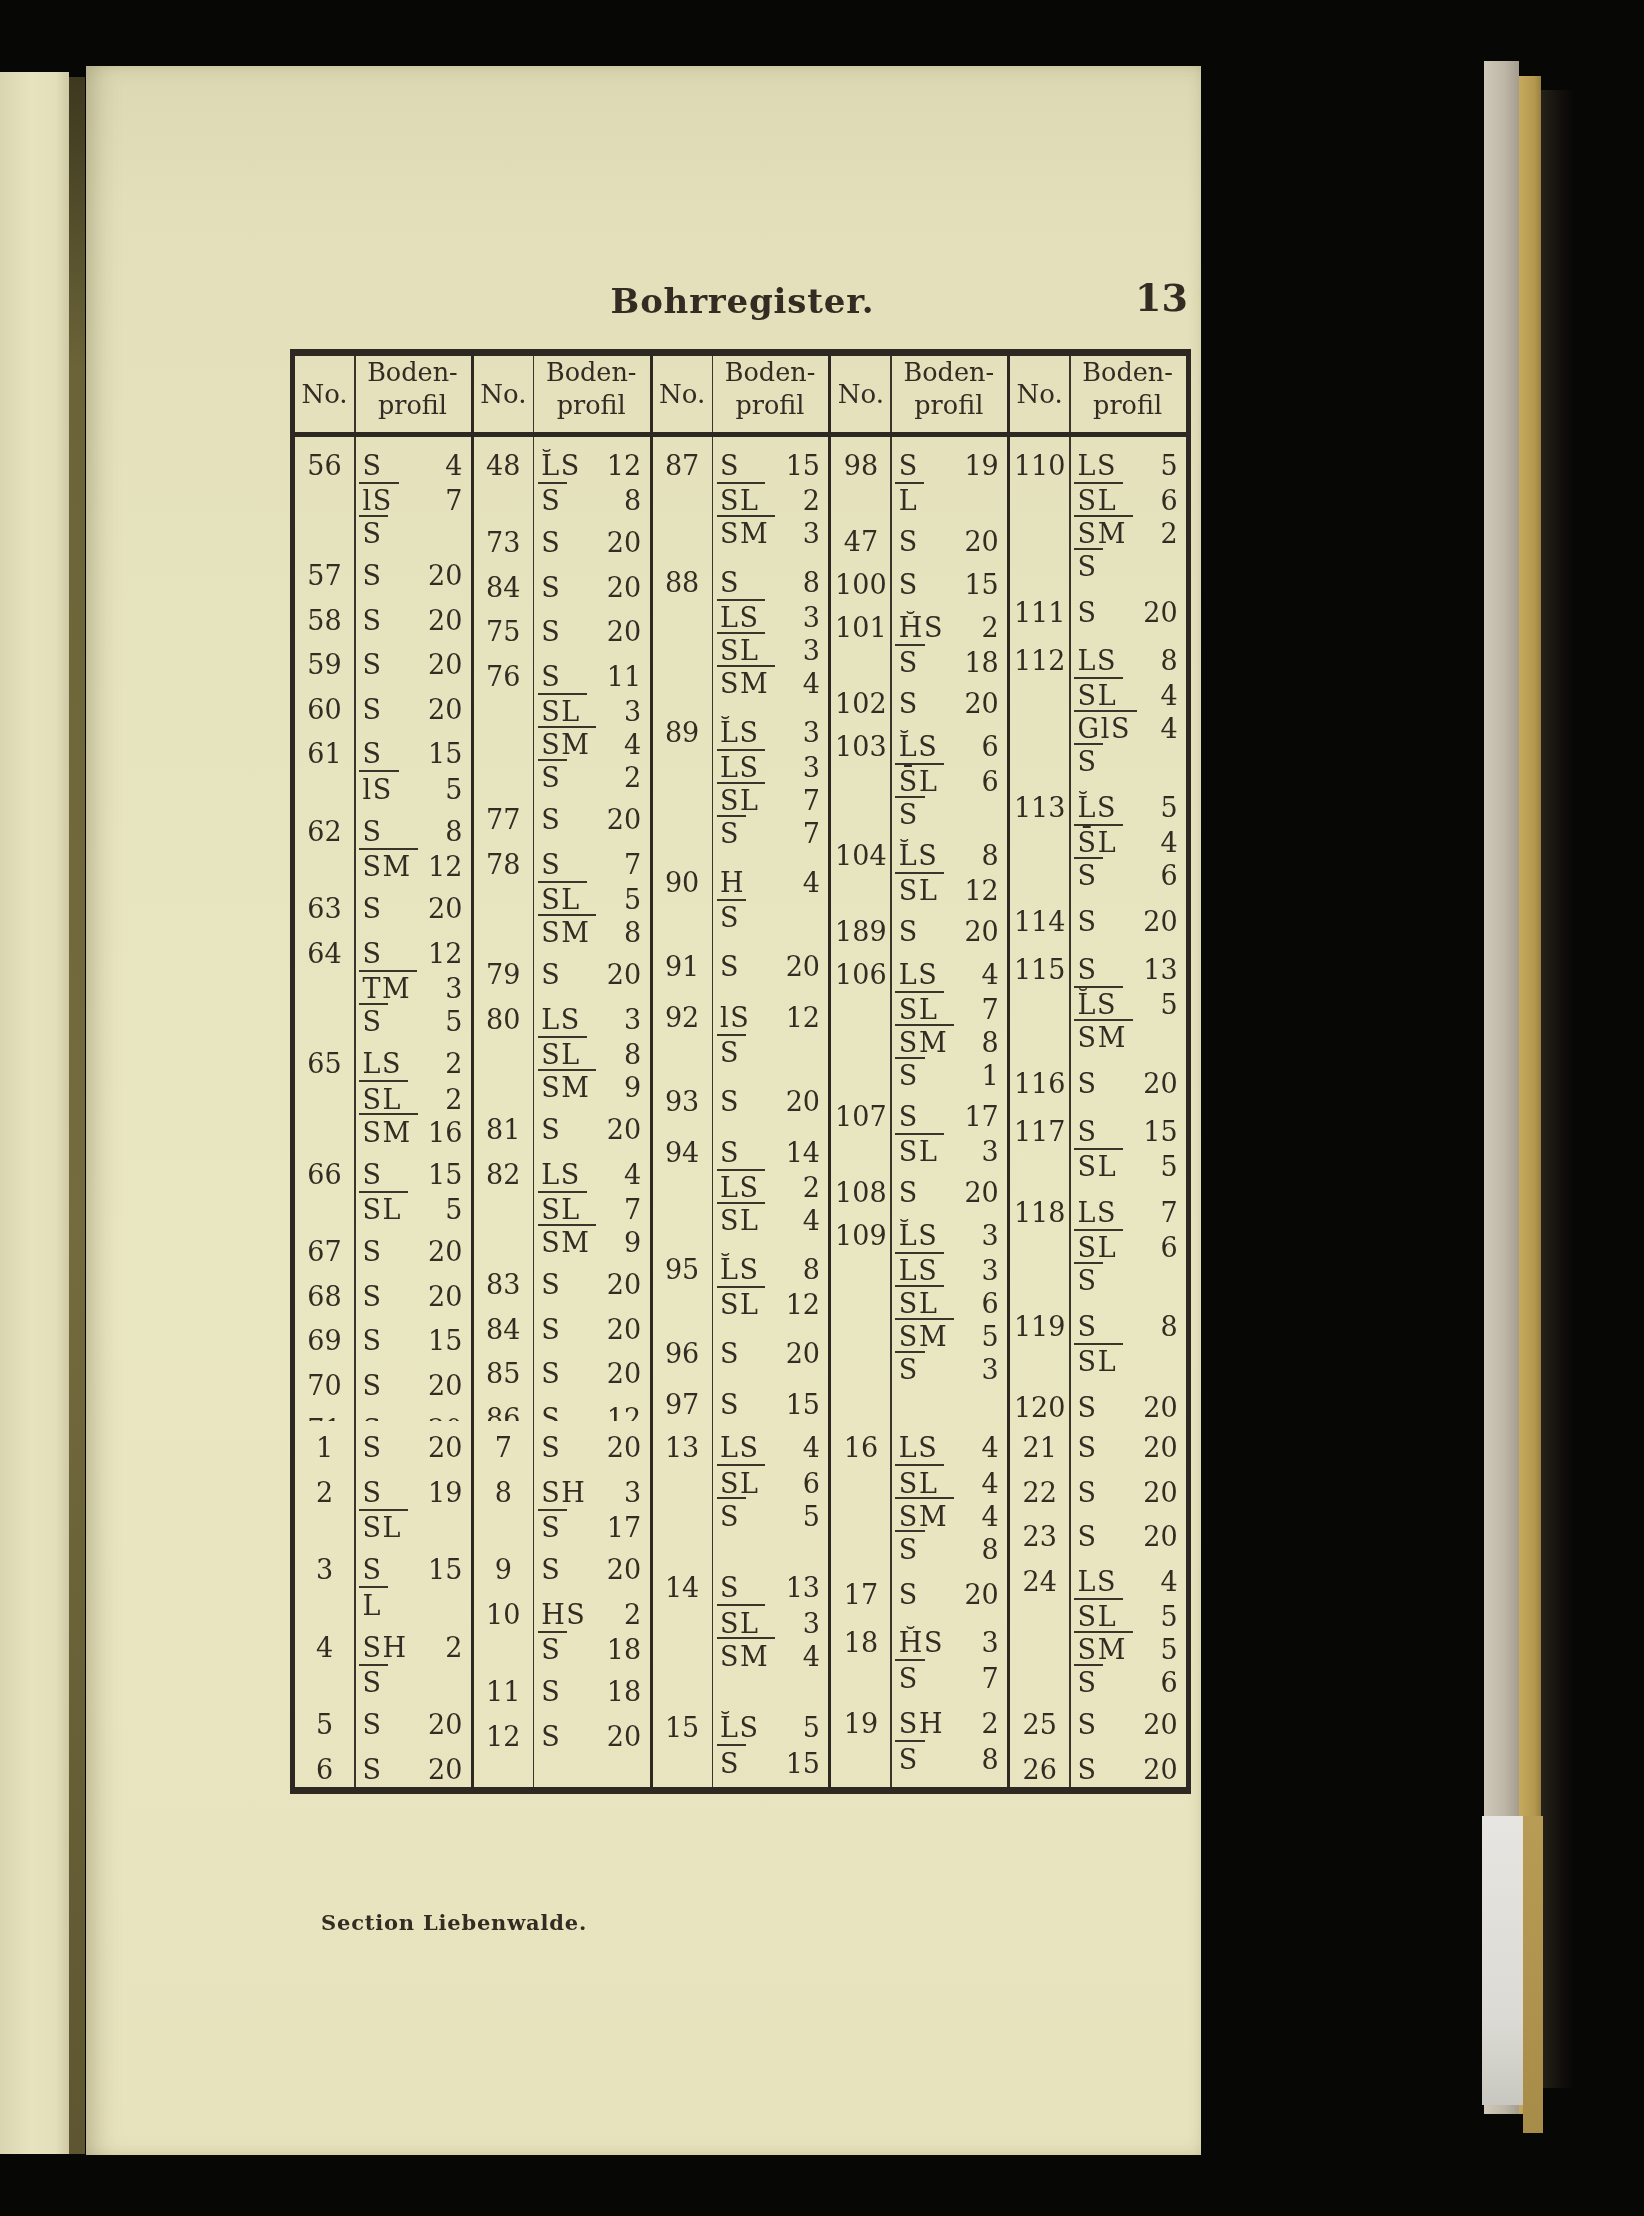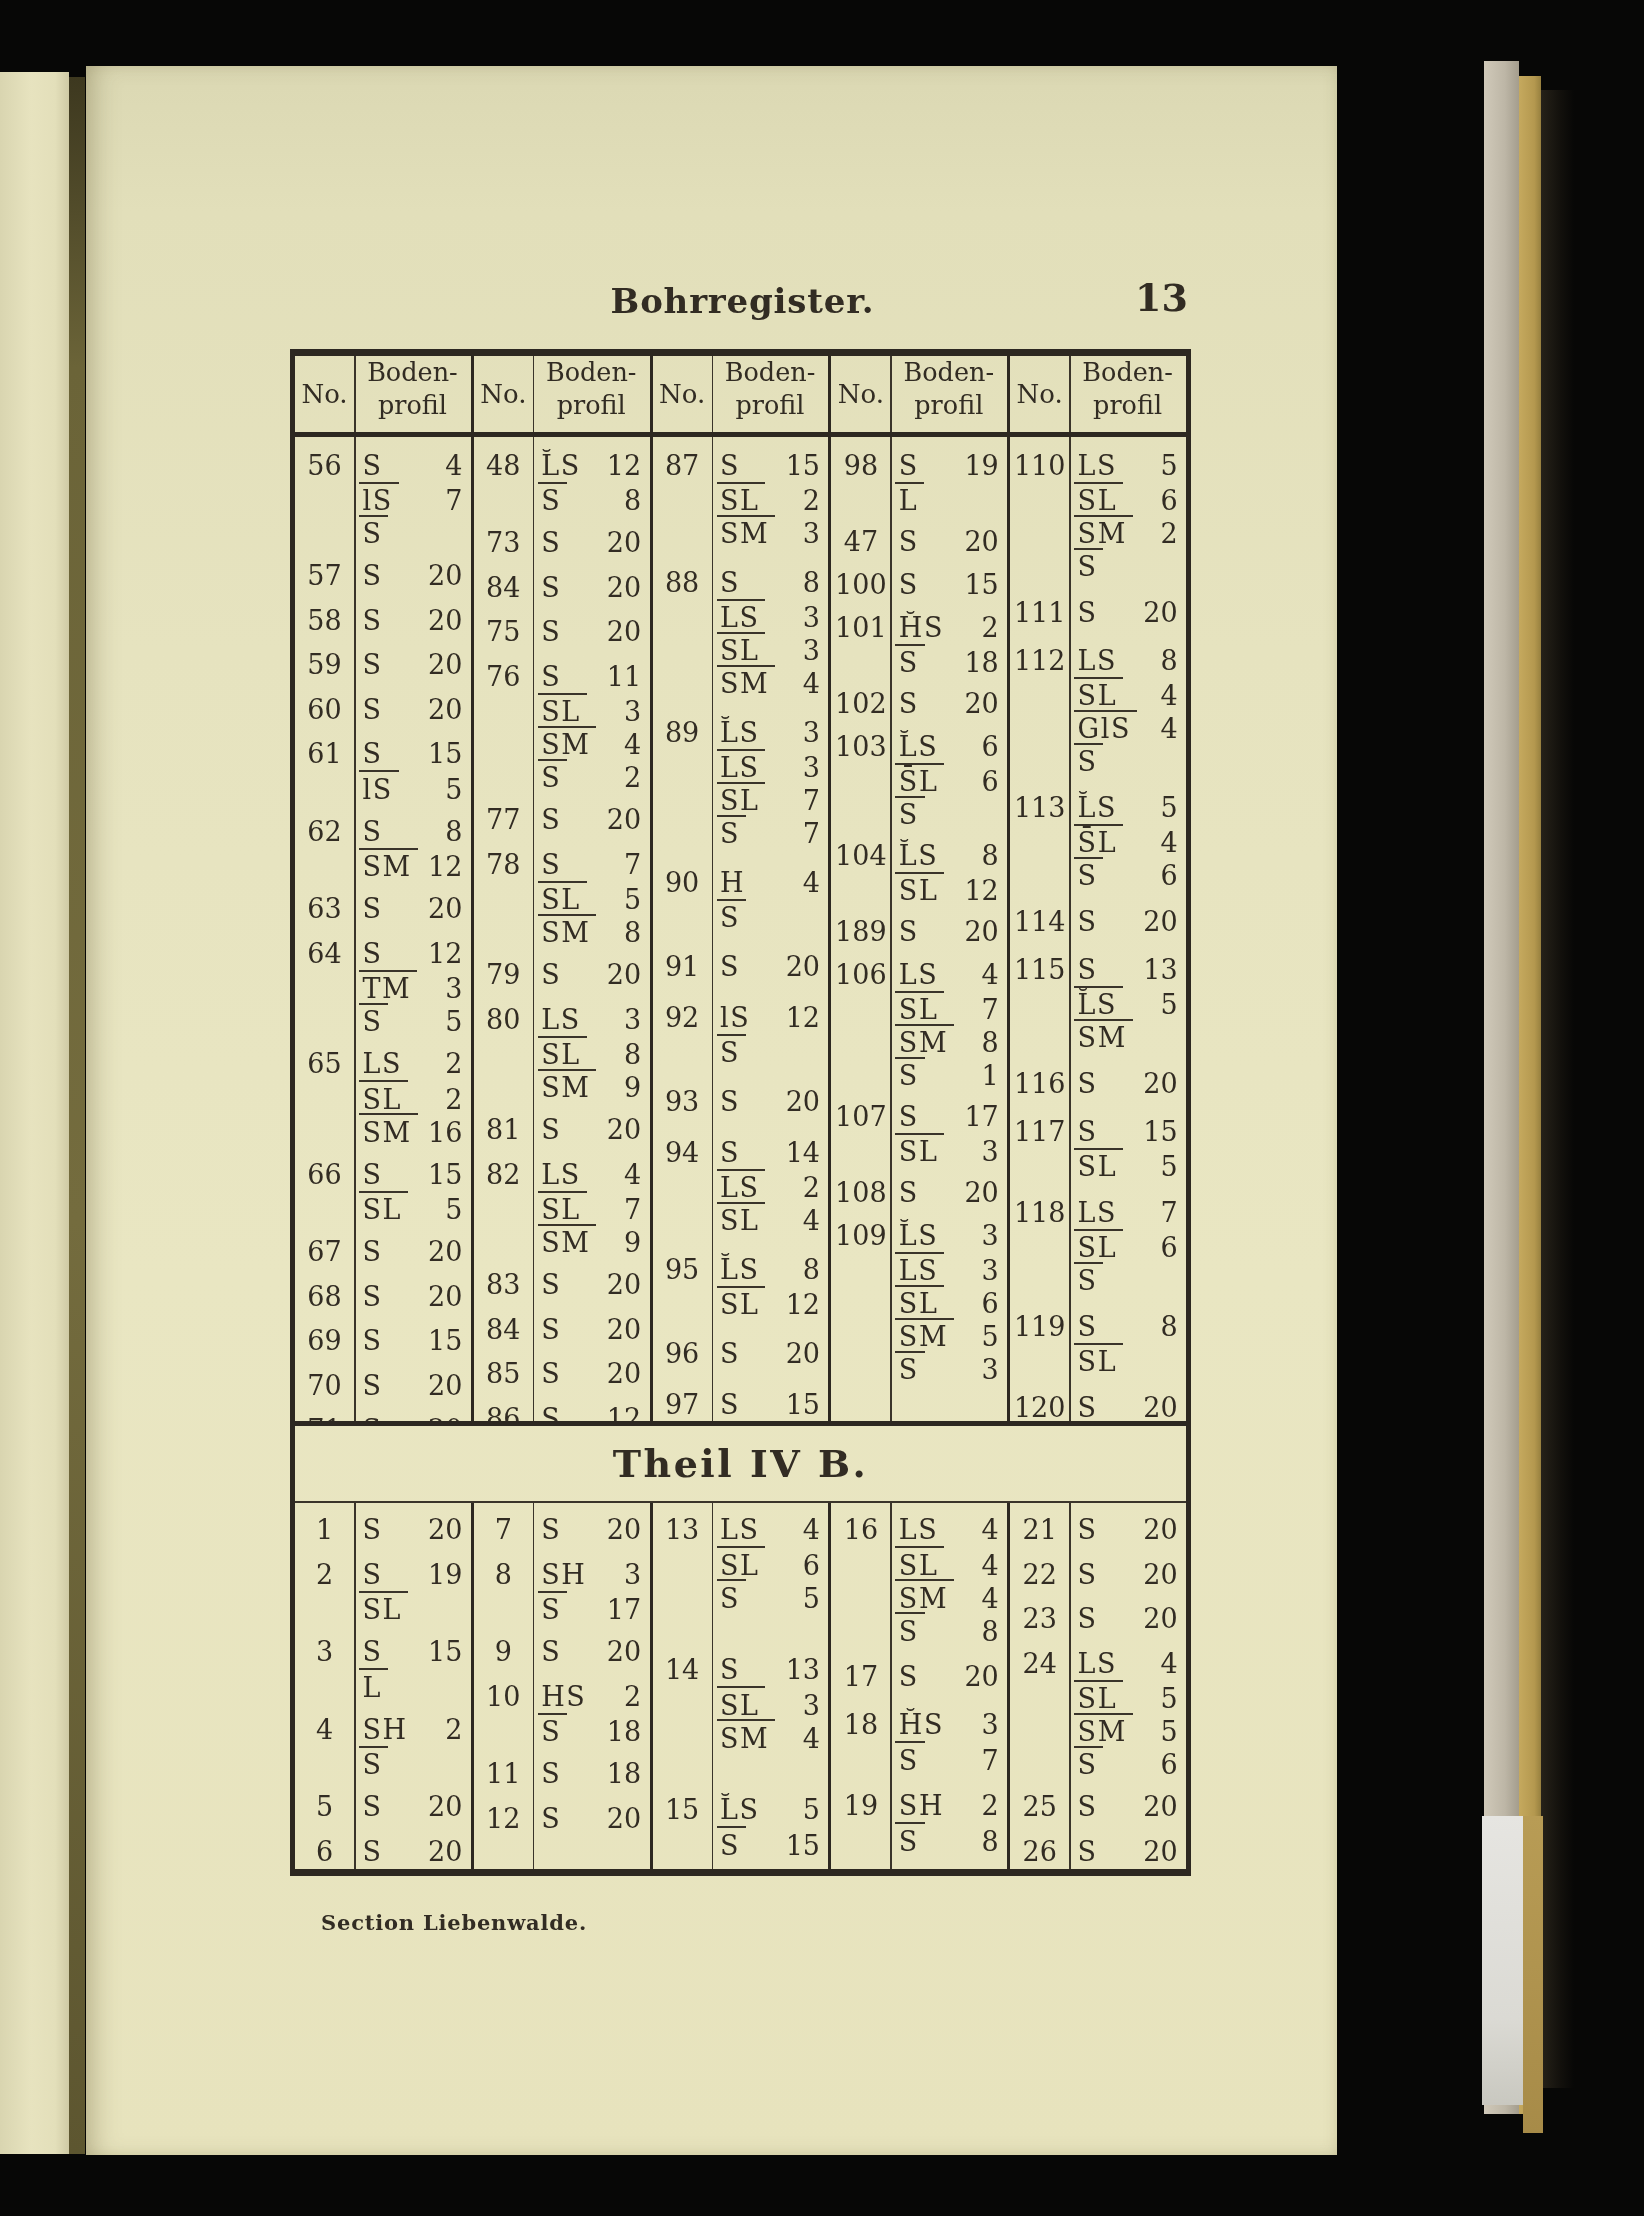--- a/index.html
+++ b/index.html
@@ -39,21 +39,21 @@
   .white-sliver{
     position:absolute;left:1482px;top:1816px;width:41px;height:289px;
     background:linear-gradient(180deg,#e6e5e1 0%,#dbdad4 70%,#c9c8c0 100%);
   }
   .tan-bottom{
     position:absolute;left:1523px;top:1816px;width:20px;height:317px;
     background:linear-gradient(180deg,#b89c55 0%,#a78b48 100%);
   }
   
   .page{
-    position:absolute;left:86px;top:66px;width:1251px;height:2089px;
+    position:absolute;left:86px;top:66px;width:1115px;height:2089px;
     background:linear-gradient(180deg,#dbd8b3 0%,#e2dfba 7%,#e6e3bf 28%,#e9e6c2 58%,#e7e3bd 100%);
     box-shadow:inset 16.4px 0 28px -11.5px rgba(90,80,40,.38), inset -5px 0 15px -6.6px rgba(120,110,60,.25);
   }
   .page-title{
     position:absolute;left:492px;top:215px;width:329px;
     text-align:center;font-size:34px;font-weight:bold;letter-spacing:0.8px;
   }
   .page-number{
     position:absolute;left:1049px;top:209px;width:99px;
     font-size:38px;font-weight:bold;text-align:left;
@@ -1013,23 +1013,20 @@
               <div class="layers">
                 <div class="layer">
                   <span class="code">S</span>
                   <span class="num">20</span>
                 </div>
               </div>
             </div>
           </div>
         </div>
       </div>
-    <div class="band">
-      <div class="band-title">Theil IV B.</div>
-    </div>
     <div class="grid lower" id="grid-lower">
         <div class="pair">
           <div class="vr"></div>
           <div class="entries" style="--g: 11.5px;">
             <div class="entry">
               <div class="no">1</div>
               <div class="layers">
                 <div class="layer">
                   <span class="code">S</span>
                   <span class="num">20</span>

